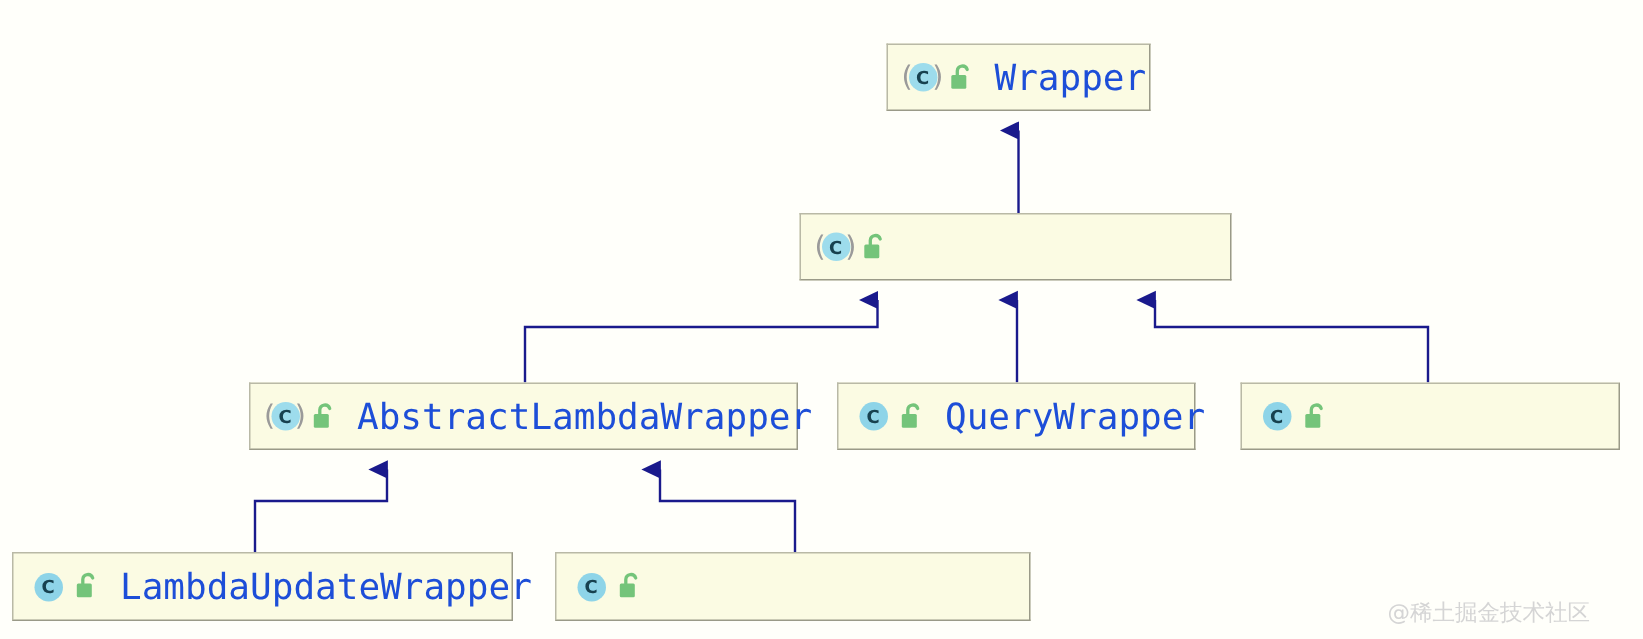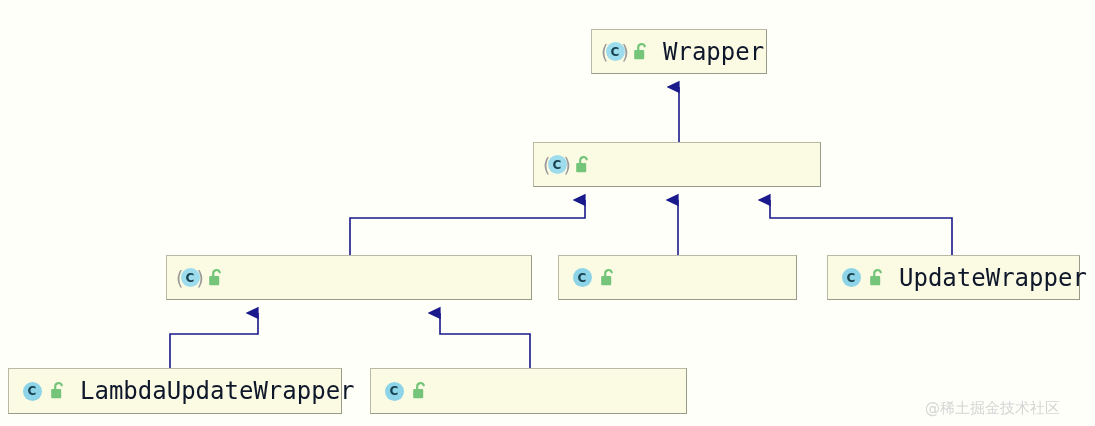--- a/index.html
+++ b/index.html
@@ -82,21 +82,21 @@
     height: 22px;
     flex: none;
     margin-left: 3px;
     display: flex;
     align-items: center;
     justify-content: center;
   }
   .node-label {
     margin-left: 12px;
     font-size: 24px;
-    color: #0f172a;
+    color: #1d4ed8;
     letter-spacing: 0px;
     line-height: 1;
   }
   .watermark {
     position: absolute;
     font-family: "DejaVu Sans", "Liberation Sans", sans-serif;
     font-size: 15px;
     color: #d5d5d5;
     white-space: nowrap;
   }
@@ -168,49 +168,50 @@
         <span class="disc">C</span>
         <span class="paren right">)</span>
       </span>
       <span class="lock-icon">
         <svg viewBox="0 0 20 22" width="20" height="22">
           <path d="M7.2 9 V6.2 a3.4 3.4 0 0 1 6.6 -0.9" fill="none" stroke="#74c47a" stroke-width="2.2" stroke-linecap="round"></path>
           <rect x="3.2" y="9" width="10" height="9.2" rx="1" fill="#74c47a"></rect>
         </svg>
       </span>
     </span>
+    <span class="node-label">AbstractLambdaWrapper</span>
   </div>
 
   <div class="node" style="left:558px; top:255px; width:239px; height:45px;">
     <span class="node-icons">
       <span class="cls-icon">
         <span class="disc">C</span>
       </span>
       <span class="lock-icon">
         <svg viewBox="0 0 20 22" width="20" height="22">
           <path d="M7.2 9 V6.2 a3.4 3.4 0 0 1 6.6 -0.9" fill="none" stroke="#74c47a" stroke-width="2.2" stroke-linecap="round"></path>
           <rect x="3.2" y="9" width="10" height="9.2" rx="1" fill="#74c47a"></rect>
         </svg>
       </span>
     </span>
+    <span class="node-label">QueryWrapper</span>
   </div>
 
   <div class="node" style="left:827px; top:255px; width:253px; height:45px;">
     <span class="node-icons">
       <span class="cls-icon">
         <span class="disc">C</span>
       </span>
       <span class="lock-icon">
         <svg viewBox="0 0 20 22" width="20" height="22">
           <path d="M7.2 9 V6.2 a3.4 3.4 0 0 1 6.6 -0.9" fill="none" stroke="#74c47a" stroke-width="2.2" stroke-linecap="round"></path>
           <rect x="3.2" y="9" width="10" height="9.2" rx="1" fill="#74c47a"></rect>
         </svg>
       </span>
     </span>
-    <span class="node-label">UpdateWrapper</span>
   </div>
 
   <div class="node" style="left:8px; top:368px; width:334px; height:46px;">
     <span class="node-icons">
       <span class="cls-icon">
         <span class="disc">C</span>
       </span>
       <span class="lock-icon">
         <svg viewBox="0 0 20 22" width="20" height="22">
           <path d="M7.2 9 V6.2 a3.4 3.4 0 0 1 6.6 -0.9" fill="none" stroke="#74c47a" stroke-width="2.2" stroke-linecap="round"></path>

